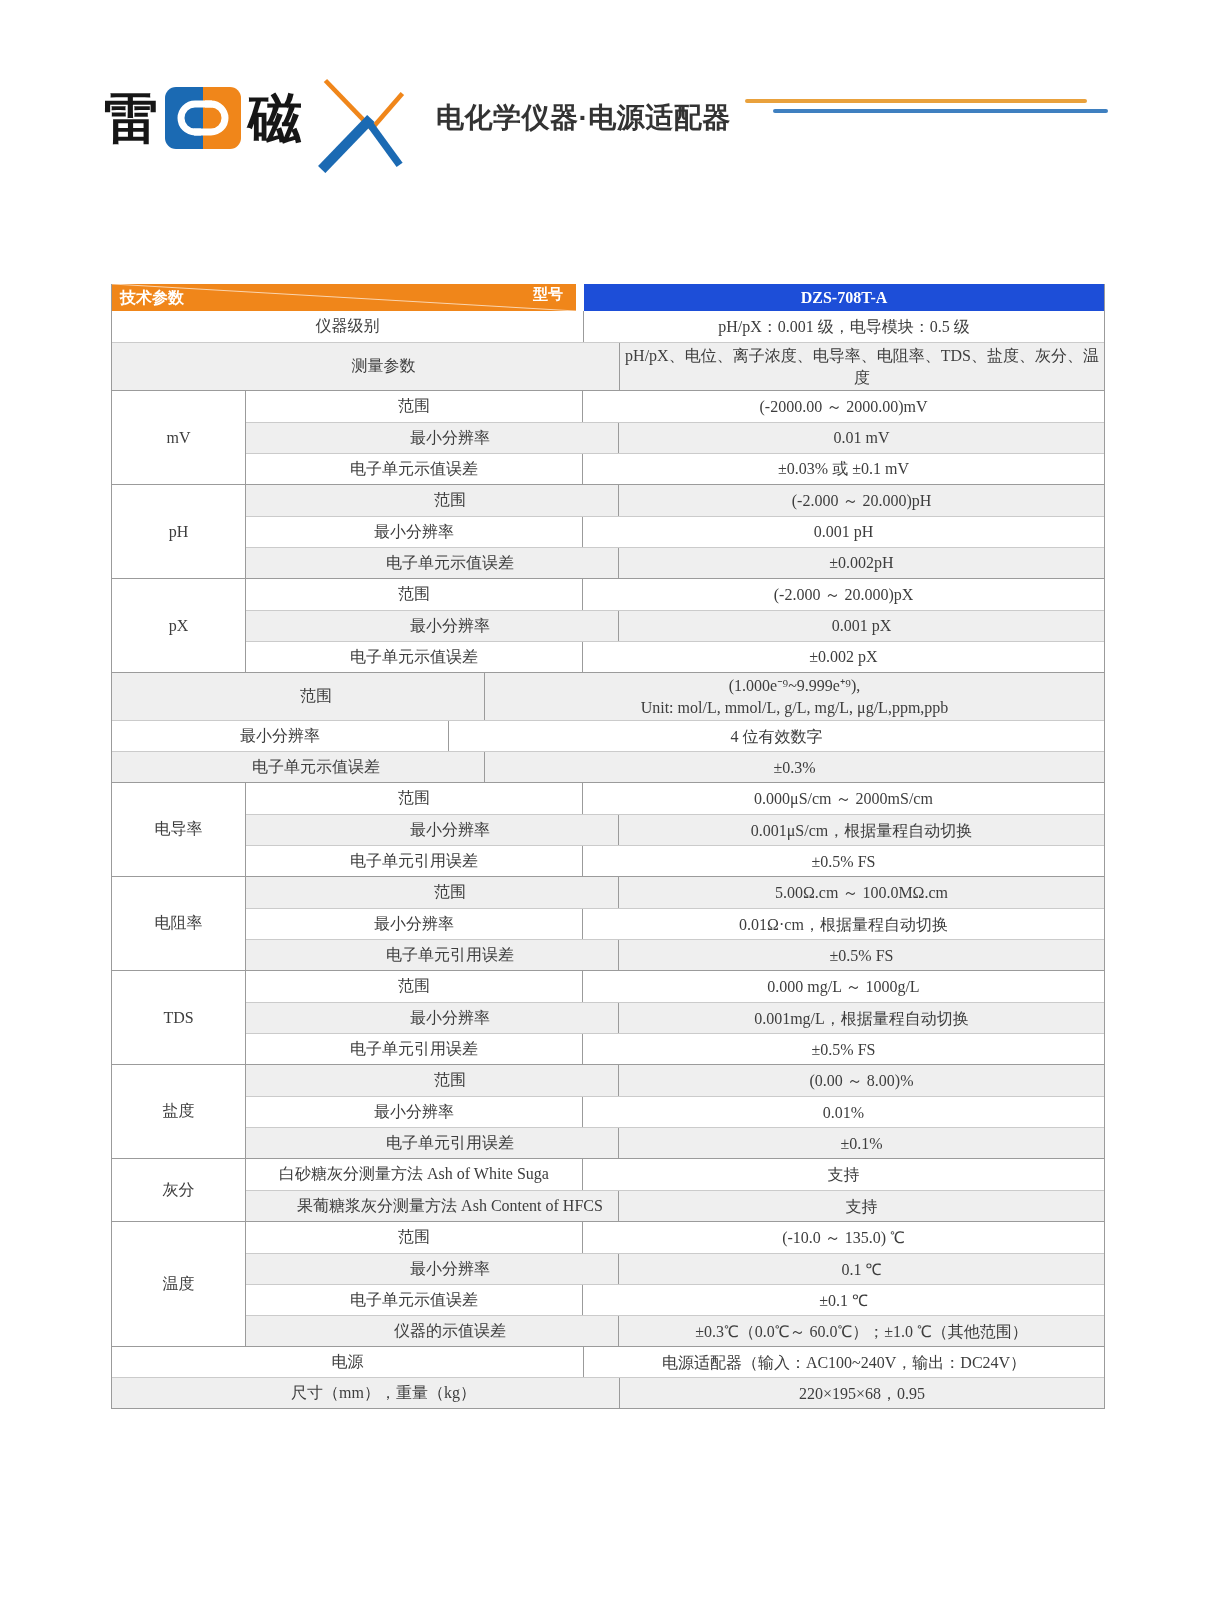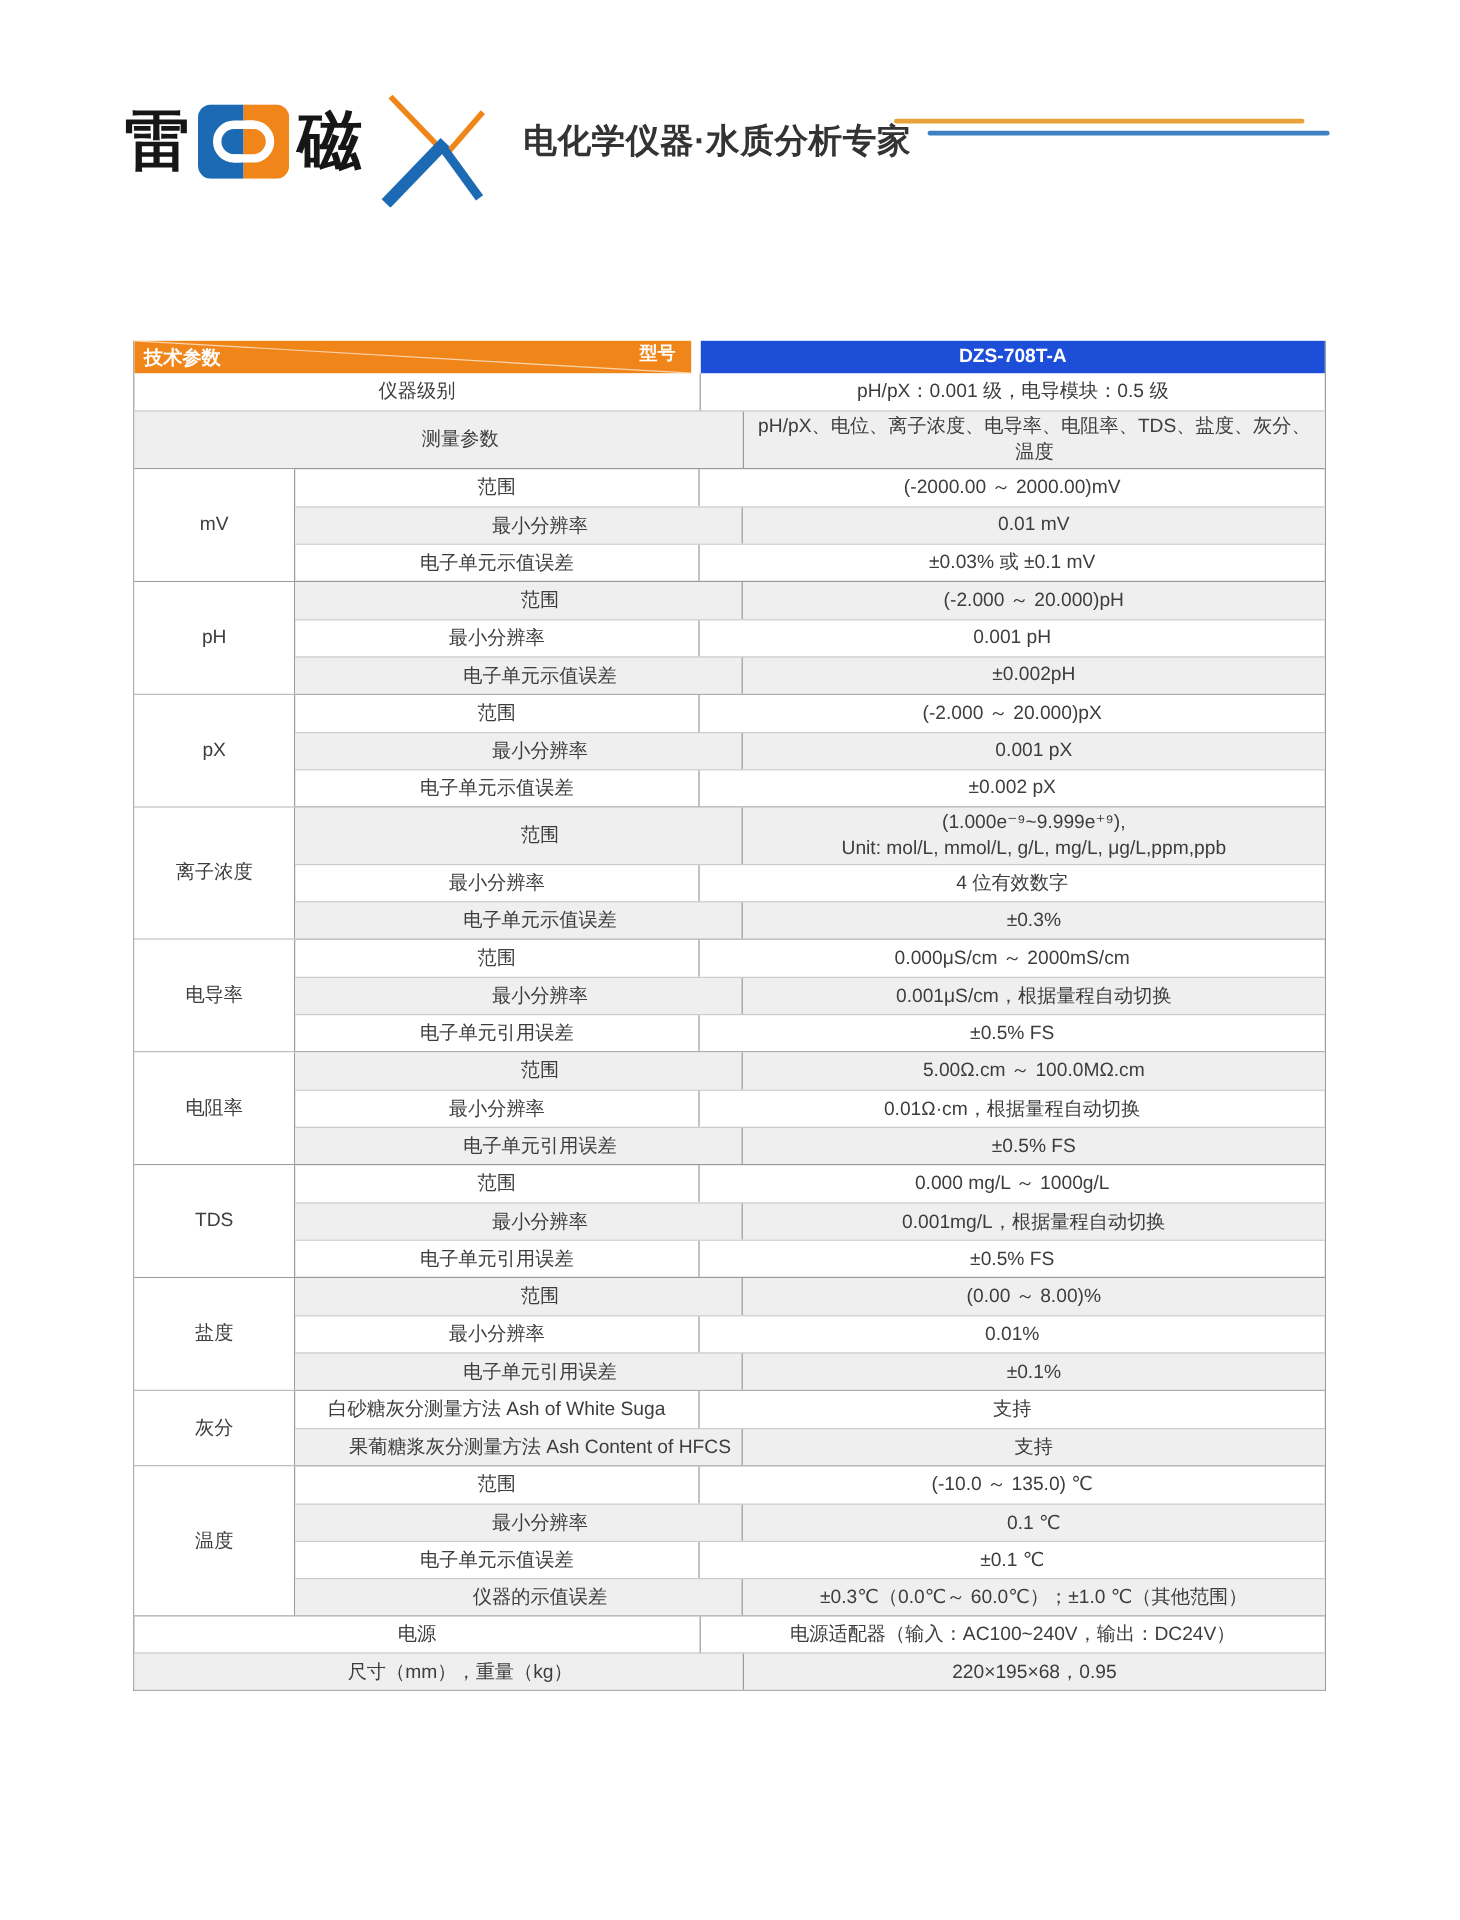--- a/index.html
+++ b/index.html
@@ -15,21 +15,21 @@
   .logo-mark .half-r { position:absolute; right:0; top:0; width:50%; height:100%; background:#F0861A; }
   .logo-mark svg { position:absolute; left:0; top:0; }
   .xmark { margin-left:16px; margin-top:14px; }
   .tagline { font-size:28px; font-weight:bold; color:#333333; margin-left:16px; letter-spacing:0.5px; }
   .decor-line { position:absolute; border-radius:2px; }
   .decor-line.orange { left:745px; top:99px; width:342px; height:4px; background:#E9A13C; }
   .decor-line.blue   { left:773px; top:109px; width:335px; height:4px; background:#3F80C0; }
 
   
   .spec { position:absolute; left:111px; top:284px; width:994px;
-          border:1px solid #9b9b9b; border-top:none; font-size:16px; color:#3d3d3d; }
+          border:1px solid #9b9b9b; border-top:none; font-size:16px; color:#3d3d3d;font-family:Liberation Serif, serif; }
   .spec-header { display:flex; height:27px; background:#ffffff; font-weight:bold; color:#ffffff; }
   .h-left  { position:relative; width:464px; background:#F0861A; }
   .h-left svg { position:absolute; left:0; top:0; width:100%; height:100%; }
   .h-param { position:absolute; left:8px; bottom:2px; font-size:16px; }
   .h-model { position:absolute; right:13px; top:1px; font-size:15px;text-align:center; }
   .h-gap   { width:8px; background:#ffffff; }
   .h-right { flex:1; background:#1d4ed8; display:flex; align-items:center; justify-content:center; font-size:16px; }
 
   .frow  { display:flex; min-height:31px; }
   .fcell { width:472px; border-right:1px solid #9b9b9b; display:flex; align-items:center; justify-content:center; text-align:center; }
@@ -60,21 +60,21 @@
         <path d="M29 45 H46 a14 14 0 0 0 0 -28 h-6" fill="none" stroke="#ffffff" stroke-width="7"></path>
       </svg>
     </span>
     <span class="cjk-logo">磁</span>
     <svg class="xmark" width="102" height="96" viewBox="0 0 110 100">
       <path d="M8 2 L58 54" stroke="#F0861A" stroke-width="5" fill="none"></path>
       <path d="M58 54 L91 16" stroke="#F0861A" stroke-width="5" fill="none"></path>
       <path d="M4 98 L57 43" stroke="#1B6AB3" stroke-width="11" fill="none"></path>
       <path d="M56 49 L88 93" stroke="#1B6AB3" stroke-width="8" fill="none"></path>
     </svg>
-    <span class="tagline">电化学仪器·水质分析专家</span>
+    <span class="tagline">电化学仪器·电源适配器</span>
   </div>
   <div class="decor-line orange"></div>
   <div class="decor-line blue"></div>
 
   <div class="spec">
     <div class="spec-header">
       <div class="h-left">
         <svg>
           <line x1="0" y1="0" x2="100%" y2="100%" stroke="rgba(255,255,255,0.65)" stroke-width="1"></line>
         </svg>
@@ -138,21 +138,20 @@
               <div class="lcell">最小分辨率</div>
               <div class="vcell">0.001 pX</div>
             </div>
             <div class="leaf sep">
               <div class="lcell">电子单元示值误差</div>
               <div class="vcell">±0.002 pX</div>
             </div>
           </div>
         </div>
         <div class="group hard">
-          <div class="gcell">离子浓度</div>
           <div class="gitems">
             <div class="leaf alt">
               <div class="lcell">范围</div>
               <div class="vcell">(1.000e⁻⁹~9.999e⁺⁹),
 Unit: mol/L, mmol/L, g/L, mg/L, μg/L,ppm,ppb</div>
             </div>
             <div class="leaf sep">
               <div class="lcell">最小分辨率</div>
               <div class="vcell">4 位有效数字</div>
             </div>

